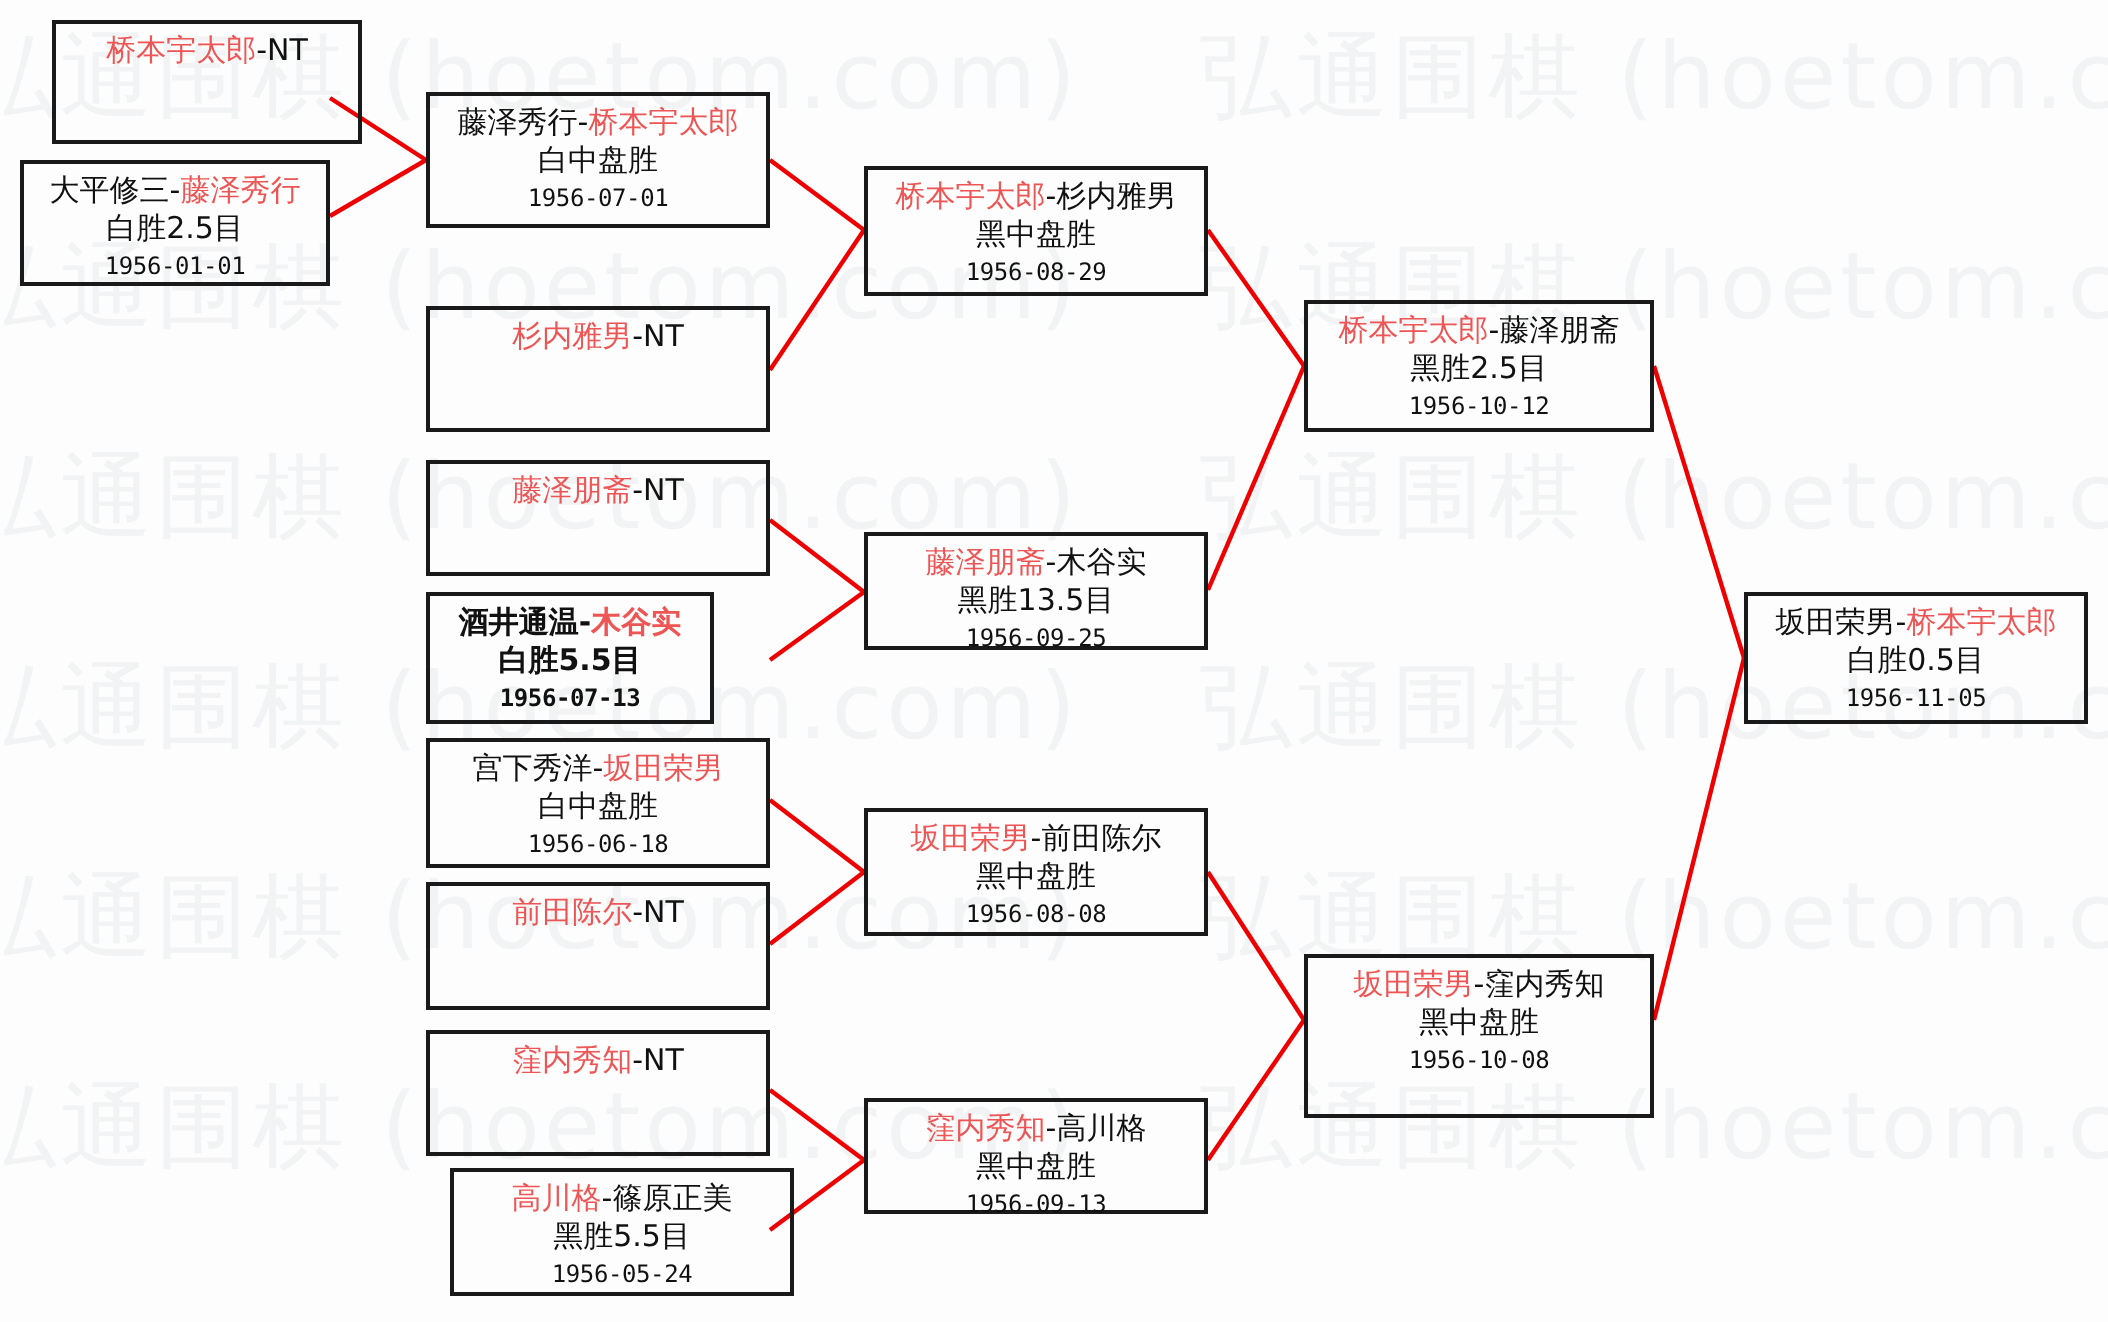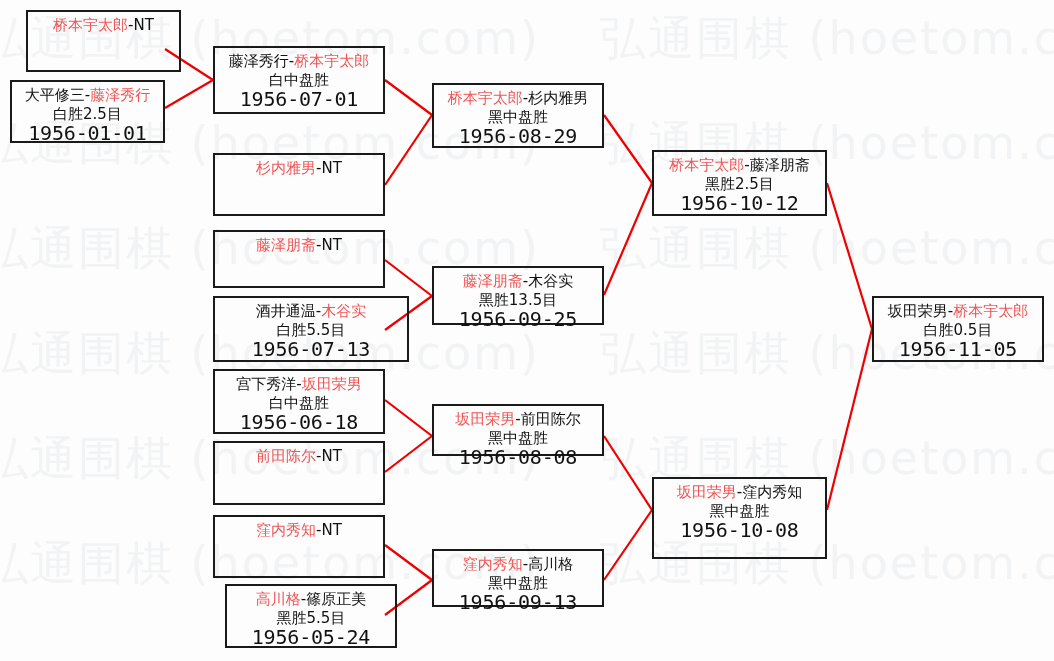--- a/index.html
+++ b/index.html
@@ -65,21 +65,21 @@
   .match-box .players {
     display: block;
   }
   .match-box .result,
   .match-box .date {
     display: block;
     color: #111111;
   }
   .match-box .date {
     font-family: "DejaVu Sans Mono", "Liberation Mono", monospace;
-    font-size: 20px;
+    font-size: 12px;
     letter-spacing: -0.2px;
   }
   .win {
     color: #ee5555;
   }
   .lose {
     color: #111111;
   }
   .sep {
     color: #111111;
@@ -130,21 +130,21 @@
       <span class="players"><span class="lose">大平修三</span><span class="sep">-</span><span class="win">藤泽秀行</span></span>
       <span class="result">白胜2.5目</span>
       <span class="date">1956-01-01</span>
     </div>
     <div class="match-box" style="left: 213px; top: 230px; width: 172px; height: 58px;">
       <span class="players"><span class="win">藤泽朋斋</span><span class="sep">-</span><span class="lose">NT</span></span>
     </div>
     <div class="match-box" style="left: 213px; top: 153px; width: 172px; height: 63px;">
       <span class="players"><span class="win">杉内雅男</span><span class="sep">-</span><span class="lose">NT</span></span>
     </div>
-    <div class="match-box" style="left: 213px; top: 296px; width: 196px; height: 66px;">
+    <div class="match-box" style="left: 213px; top: 296px; width: 144px; height: 66px; font-weight: bold;">
       <span class="players"><span class="lose">酒井通温</span><span class="sep">-</span><span class="win">木谷实</span></span>
       <span class="result">白胜5.5目</span>
       <span class="date">1956-07-13</span>
     </div>
     <div class="match-box" style="left: 213px; top: 369px; width: 172px; height: 65px;">
       <span class="players"><span class="lose">宫下秀洋</span><span class="sep">-</span><span class="win">坂田荣男</span></span>
       <span class="result">白中盘胜</span>
       <span class="date">1956-06-18</span>
     </div>
     <div class="match-box" style="left: 213px; top: 441px; width: 172px; height: 64px;">
@@ -166,21 +166,21 @@
     <div class="match-box" style="left: 432px; top: 83px; width: 172px; height: 65px;">
       <span class="players"><span class="win">桥本宇太郎</span><span class="sep">-</span><span class="lose">杉内雅男</span></span>
       <span class="result">黑中盘胜</span>
       <span class="date">1956-08-29</span>
     </div>
     <div class="match-box" style="left: 432px; top: 266px; width: 172px; height: 59px;">
       <span class="players"><span class="win">藤泽朋斋</span><span class="sep">-</span><span class="lose">木谷实</span></span>
       <span class="result">黑胜13.5目</span>
       <span class="date">1956-09-25</span>
     </div>
-    <div class="match-box" style="left: 432px; top: 404px; width: 172px; height: 52px;">
+    <div class="match-box" style="left: 432px; top: 404px; width: 172px; height: 64px;">
       <span class="players"><span class="win">坂田荣男</span><span class="sep">-</span><span class="lose">前田陈尔</span></span>
       <span class="result">黑中盘胜</span>
       <span class="date">1956-08-08</span>
     </div>
     <div class="match-box" style="left: 432px; top: 549px; width: 172px; height: 58px;">
       <span class="players"><span class="win">窪内秀知</span><span class="sep">-</span><span class="lose">高川格</span></span>
       <span class="result">黑中盘胜</span>
       <span class="date">1956-09-13</span>
     </div>
     <div class="match-box" style="left: 652px; top: 150px; width: 175px; height: 66px;">

